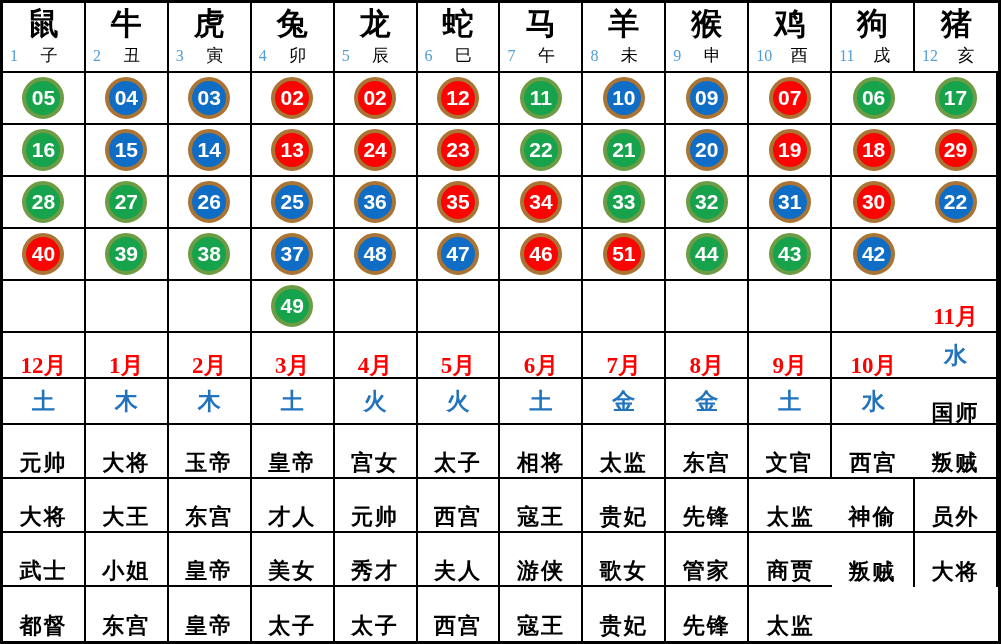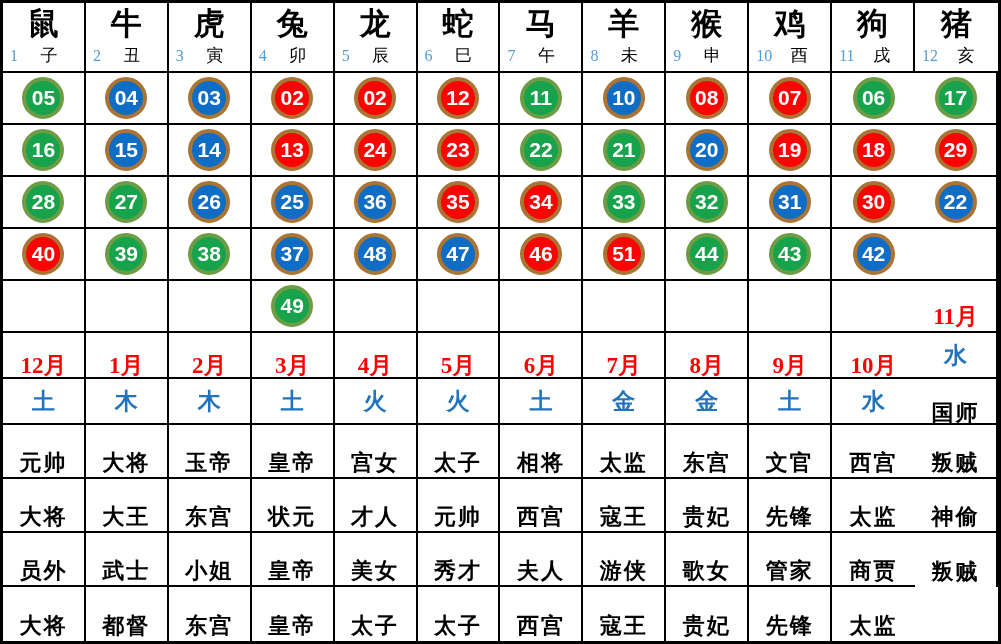--- a/index.html
+++ b/index.html
@@ -171,21 +171,21 @@
     <div class="cell">
       <span class="ball red">12</span>
     </div>
     <div class="cell">
       <span class="ball green">11</span>
     </div>
     <div class="cell">
       <span class="ball blue">10</span>
     </div>
     <div class="cell">
-      <span class="ball red">08</span>
+      <span class="ball blue">09</span>
     </div>
     <div class="cell">
       <span class="ball red">07</span>
     </div>
     <div class="cell col-last">
       <span class="ball green">06</span>
     </div>
     <div class="cell">
       <span class="ball green">17</span>
     </div>
@@ -420,23 +420,20 @@
       <span class="title">叛贼</span>
     </div>
     <div class="cell">
       <span class="title">大将</span>
     </div>
     <div class="cell">
       <span class="title">大王</span>
     </div>
     <div class="cell">
       <span class="title">东宫</span>
-    </div>
-    <div class="cell">
-      <span class="title">状元</span>
     </div>
     <div class="cell">
       <span class="title">才人</span>
     </div>
     <div class="cell">
       <span class="title">元帅</span>
     </div>
     <div class="cell">
       <span class="title">西宫</span>
     </div>

